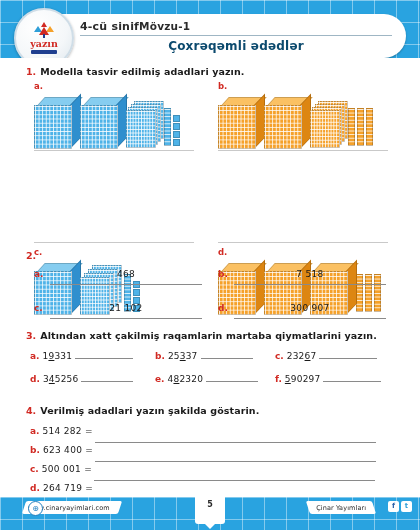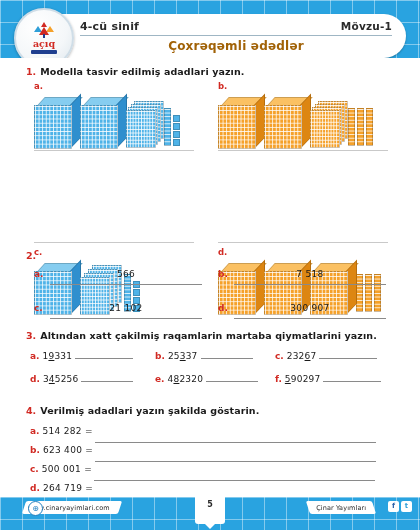--- a/index.html
+++ b/index.html
@@ -25,29 +25,29 @@
   
   .header-wrap{position:absolute;left:0;top:0;width:420px;height:66px;}
   .plaque{
     position:absolute;left:56px;top:14px;width:350px;height:44px;
     background:#ffffff;border-radius:5px 22px 22px 5px;
     box-shadow:0 1px 2px rgba(0,0,0,.28);
   }
   .plaque-row1{
     position:absolute;left:24px;right:14px;top:3px;height:18px;
     border-bottom:1px solid #9fb6c4;
-    display:flex;align-items:center;justify-content:space-between;
+    display:flex;align-items:center;
   }
   .grade{font-size:11px;font-weight:bold;color:#2b2b2b;letter-spacing:.2px;}
   .topic{font-size:10.5px;font-weight:bold;color:#2b2b2b;letter-spacing:.2px;}
   .plaque-row2{
     position:absolute;left:24px;right:14px;top:23px;height:18px;
     display:flex;align-items:center;justify-content:center;
   }
-  .lesson-title{font-size:12px;font-weight:bold;color:#a16207;letter-spacing:.2px;}
+  .lesson-title{font-size:12px;font-weight:bold;color:#0c4a6e;letter-spacing:.2px;}
 
   
   .logo-badge{
     position:absolute;left:14px;top:8px;width:56px;height:56px;border-radius:50%;
     background:radial-gradient(circle at 36% 30%, #ffffff 0%, #f4f7f9 58%, #dde6ec 100%);
     border:2px solid #cfdde7;box-shadow:0 1px 3px rgba(0,0,0,.3);
     display:flex;flex-direction:column;align-items:center;justify-content:center;
   }
   .logo-mark{width:24px;height:16px;position:relative;}
   .logo-word{font-size:9.5px;font-weight:bold;color:#d12a23;line-height:1;margin-top:1px;
@@ -198,21 +198,21 @@
     <div class="logo-badge">
       <div class="logo-mark">
         <svg viewBox="0 0 24 16" width="24" height="16" aria-hidden="true">
           <polygon points="12,0 15,5 9,5" fill="#d12a23"></polygon>
           <polygon points="6,4 10,10 2,10" fill="#2f9fd8"></polygon>
           <polygon points="18,4 22,10 14,10" fill="#f5a12a"></polygon>
           <polygon points="12,5 17,13 7,13" fill="#d12a23"></polygon>
           <rect x="11" y="12" width="2" height="4" fill="#1f3f8f"></rect>
         </svg>
       </div>
-      <div class="logo-word">açıq</div>
+      <div class="logo-word">yazın</div>
       <div class="logo-sub"></div>
     </div>
   </div>
 
   <div class="content">
 
     <div style="position:absolute;left:0;top:8px;width:420px;">
       <div class="q-head">
         <span class="q-num">1.</span>
         <span class="q-text">Modella tasvir edilmiş adadlari yazın.</span>
@@ -334,21 +334,21 @@
     </div>
 
     <div style="position:absolute;left:0;top:192px;width:420px;">
       <div class="q-head">
         <span class="q-num">2.</span>
       </div>
 
       <div class="ex2-row" style="margin-top:8px;">
         <div class="ex2-item" style="left:34px;">
           <span class="ex2-letter">a.</span>
-          <span class="ex2-val">566</span>
+          <span class="ex2-val">468</span>
           <span class="ex2-line"></span>
         </div>
         <div class="ex2-item" style="left:218px;">
           <span class="ex2-letter">b.</span>
           <span class="ex2-val">7 518</span>
           <span class="ex2-line"></span>
         </div>
       </div>
 
       <div class="ex2-row">

